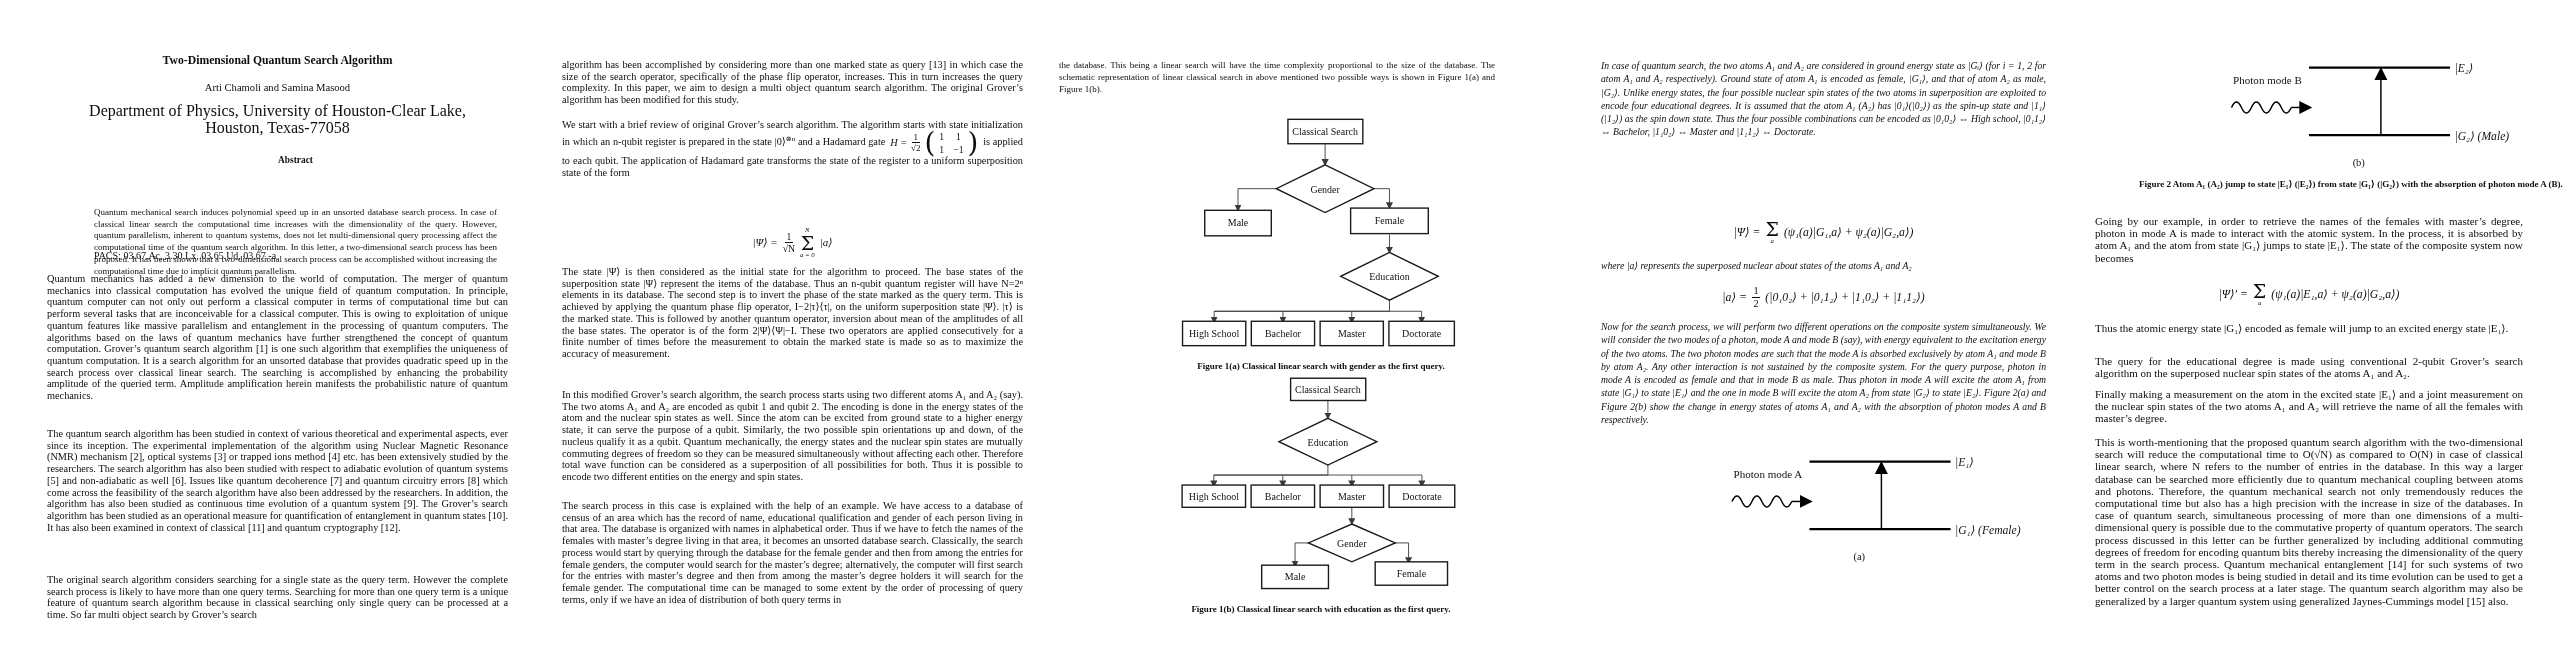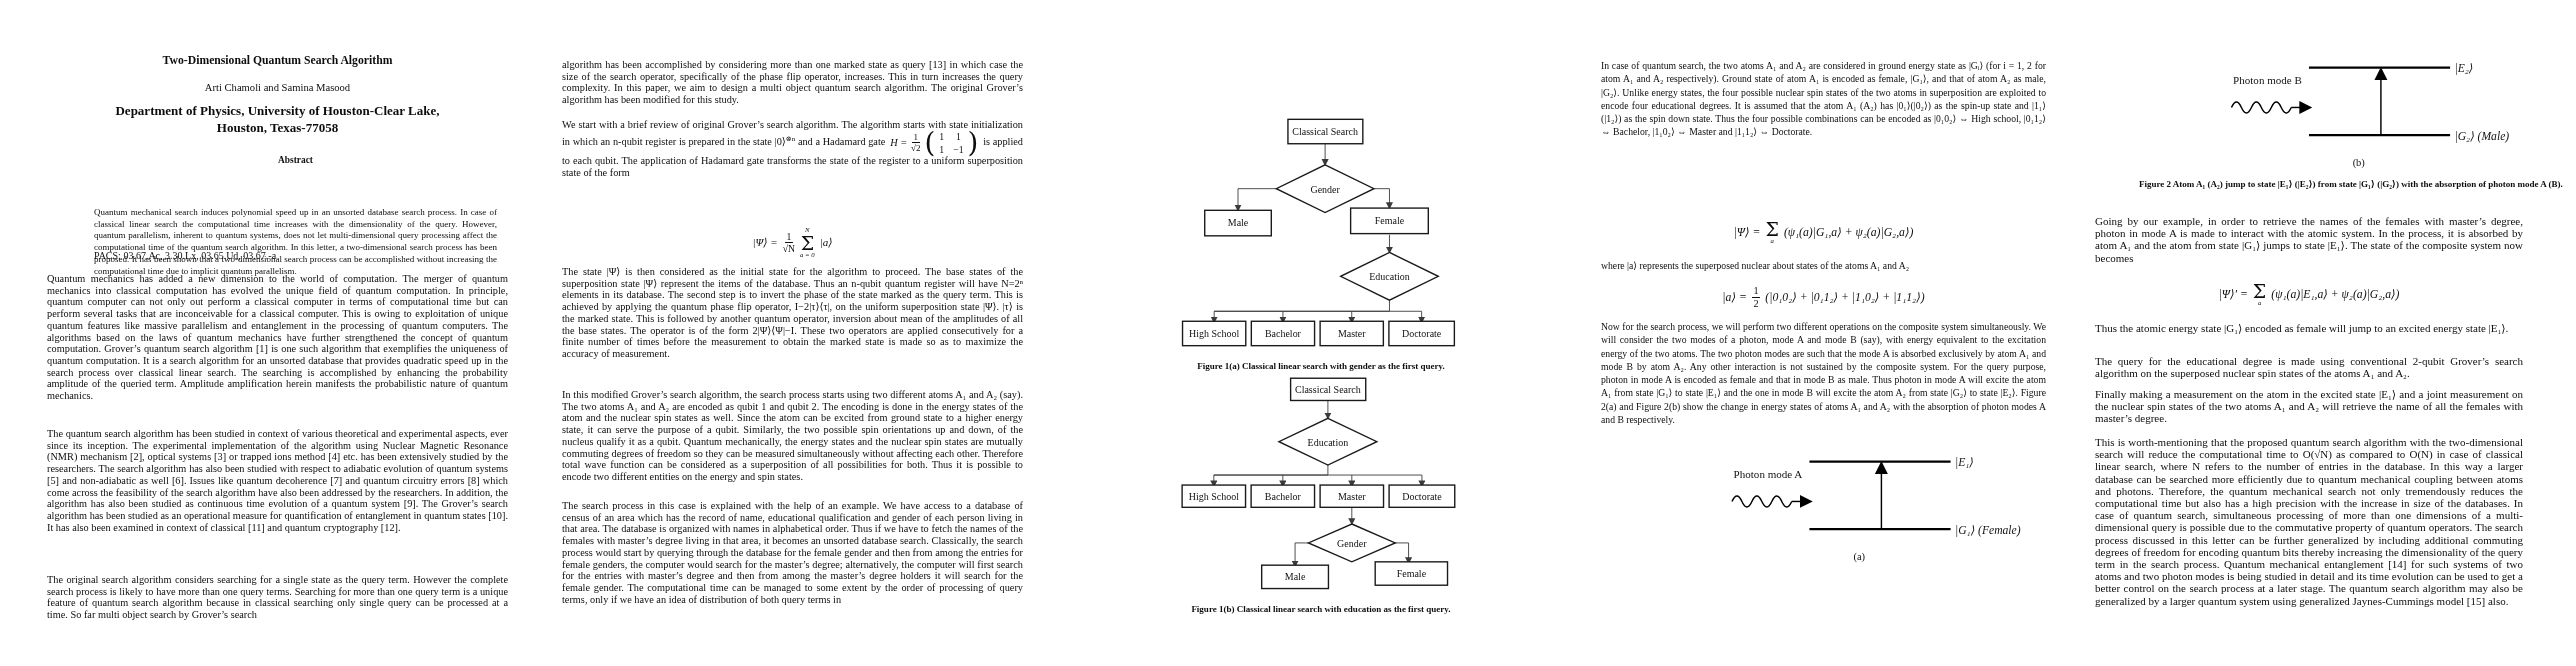--- a/index.html
+++ b/index.html
@@ -7,26 +7,26 @@
        font-family:"Liberation Serif","DejaVu Serif",serif;color:#0d0d0d;}
   .page{position:absolute;top:0;height:667px;}
   #p1{left:47px;width:461px;}
   #p2{left:562px;width:461px;}
   #p3{left:1059px;width:436px;}
   #p4{left:1601px;width:445px;}
   #p5{left:2095px;width:428px;}
   .abs{position:absolute;left:0;width:100%;margin:0;}
   .body18{font-size:10.3px;line-height:11.7px;text-align:justify;}
   .body16{font-size:9px;line-height:12.2px;text-align:justify;}
-  .body17{font-size:9.7px;line-height:13.3px;text-align:justify;}
+  .body17{font-size:9.7px;line-height:13.3px;text-align:justify;font-style:italic;}
   .body165{font-size:11px;line-height:12.2px;text-align:justify;}
   .center{text-align:center;}
   .title{font-size:11.7px;font-weight:bold;}
   .authors{font-size:10.6px;}
-  .affil{font-size:13px;line-height:16.7px;font-weight:bold;}
+  .affil{font-size:16px;line-height:16.7px;}
   .abshead{font-size:9.4px;font-weight:bold;}
   .abstract{left:47px;width:403px;font-size:9px;line-height:11.7px;text-align:justify;margin-top:35px;}
   .pacs{left:47px;width:403px;font-size:10px;}
   .caption{font-size:9px;font-weight:bold;padding-left:44px;}
   .eq{display:flex;justify-content:center;align-items:center;gap:5px;font-size:11px;}
   .mtext{font-style:italic;}
   .frac{display:inline-flex;flex-direction:column;align-items:center;line-height:1.15;
         font-size:0.88em;vertical-align:middle;font-style:normal;}
   .frac .num{border-bottom:0.7px solid #111;padding:0 1.7px;}
   .sum{display:inline-flex;flex-direction:column;align-items:center;line-height:1;
@@ -101,20 +101,21 @@
       <span class="mtext">a = 0</span>
     </span>
     <span class="mtext">|a⟩</span>
   </div>
   <p class="abs body18" style="top:266px;">The state |Ψ⟩ is then considered as the initial state for the algorithm to proceed. The base states of the superposition state |Ψ⟩ represent the items of the database. Thus an n-qubit quantum register will have N=2ⁿ elements in its database. The second step is to invert the phase of the state marked as the query term. This is achieved by applying the quantum phase flip operator, I−2|τ⟩⟨τ|, on the uniform superposition state |Ψ⟩. |τ⟩ is the marked state. This is followed by another quantum operator, inversion about mean of the amplitudes of all the base states. The operator is of the form 2|Ψ⟩⟨Ψ|−I. These two operators are applied consecutively for a finite number of times before the measurement to obtain the marked state is made so as to maximize the accuracy of measurement.</p>
   <p class="abs body18" style="top:389px;">In this modified Grover’s search algorithm, the search process starts using two different atoms A₁ and A₂ (say). The two atoms A₁ and A₂ are encoded as qubit 1 and qubit 2. The encoding is done in the energy states of the atom and the nuclear spin states as well. Since the atom can be excited from ground state to a higher energy state, it can serve the purpose of a qubit. Similarly, the two possible spin orientations up and down, of the nucleus qualify it as a qubit. Quantum mechanically, the energy states and the nuclear spin states are mutually commuting degrees of freedom so they can be measured simultaneously without affecting each other. Therefore total wave function can be considered as a superposition of all possibilities for both. Thus it is possible to encode two different entities on the energy and spin states.</p>
   <p class="abs body18" style="top:500px;">The search process in this case is explained with the help of an example. We have access to a database of census of an area which has the record of name, educational qualification and gender of each person living in that area.  The database is organized with names in alphabetical order. Thus if we have to fetch the names of the females with master’s degree living in that area, it becomes an unsorted database search. Classically, the search process would start by querying through the database for the female gender and then from among the entries for female genders, the computer would search for the master’s degree; alternatively, the computer will first search for the entries with master’s degree and then from among the master’s degree holders it will search for the female gender. The computational time can be managed to some extent by the order of processing of query terms, only if we have an idea of distribution of both query terms in</p>
 </section>
 
 <section class="page" id="p3">
+  <p class="abs body16" style="top:59px;">the database.  This being a linear search will have the time complexity proportional to the size of the database. The schematic representation of linear classical search in above mentioned two possible ways is shown in Figure 1(a) and Figure 1(b).</p>
 
   <svg class="abs" style="top:116px;left:47px;" width="289" height="233" viewBox="0 0 520 420" xmlns="http://www.w3.org/2000/svg">
     <defs>
       <marker id="m-f1a" markerWidth="9" markerHeight="9" refX="4" refY="4" orient="auto">
         <path d="M0,0 L8,4 L0,8 z" fill="#3a3a3a"></path>
       </marker>
     </defs>
     <g class="conn">
       <line x1="262" y1="50" x2="262" y2="84" marker-end="url(#m-f1a)"></line>
       <polyline points="174,131 105,131 105,166" marker-end="url(#m-f1a)"></polyline>

